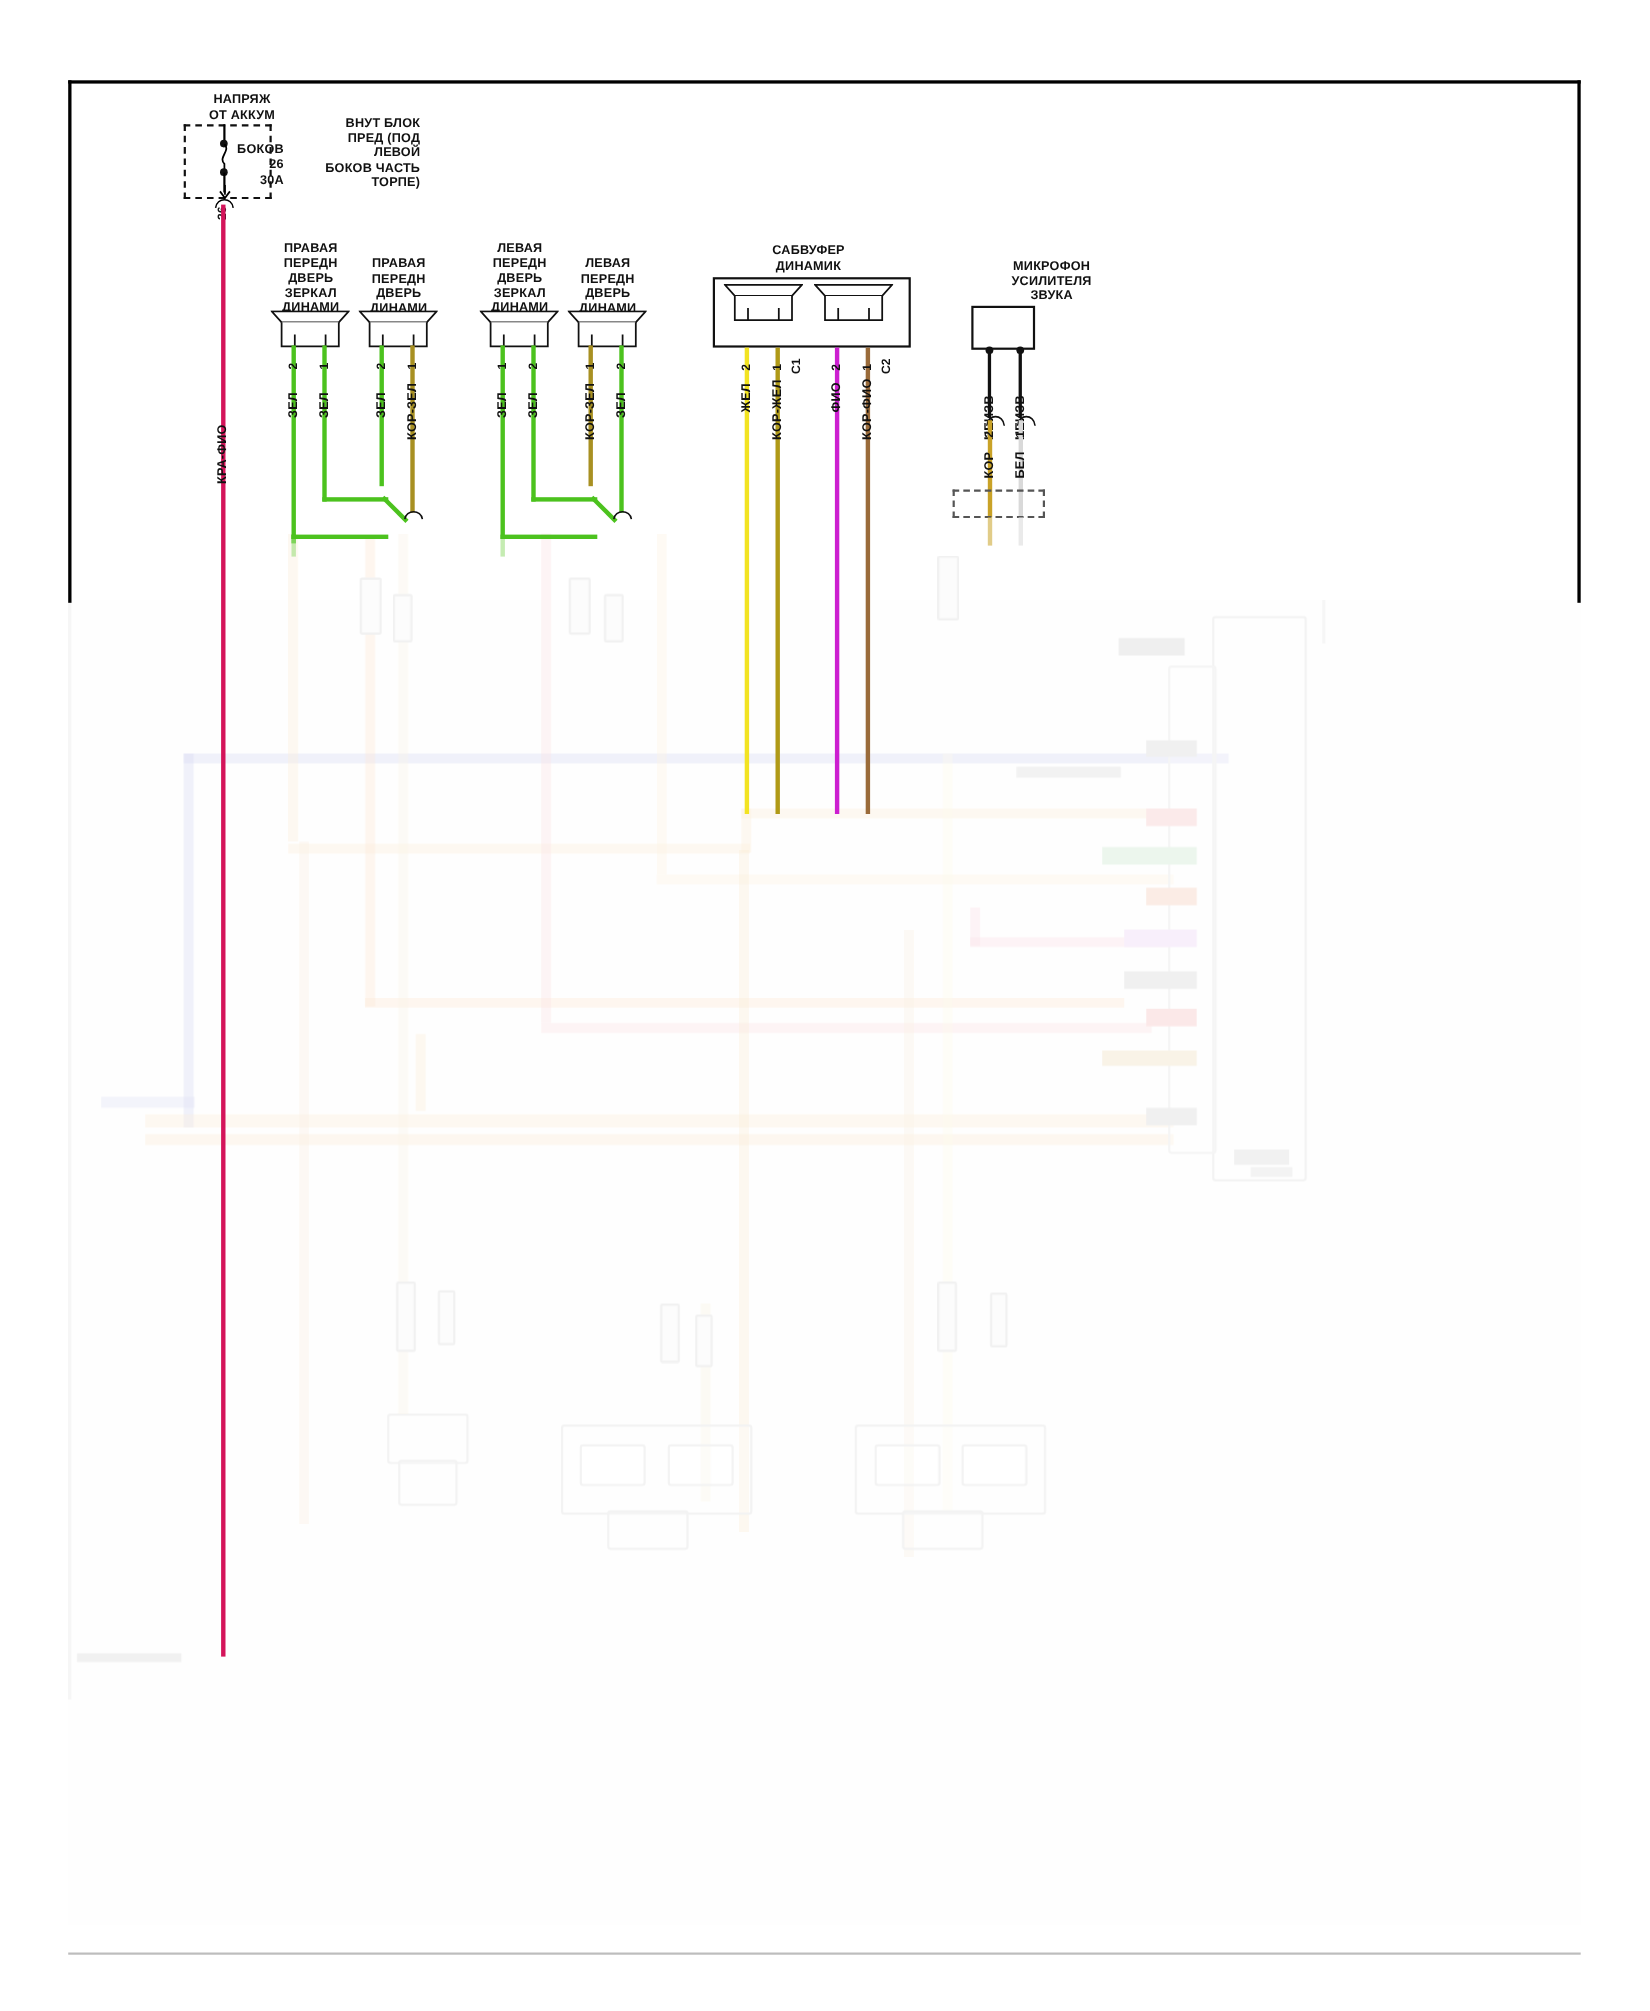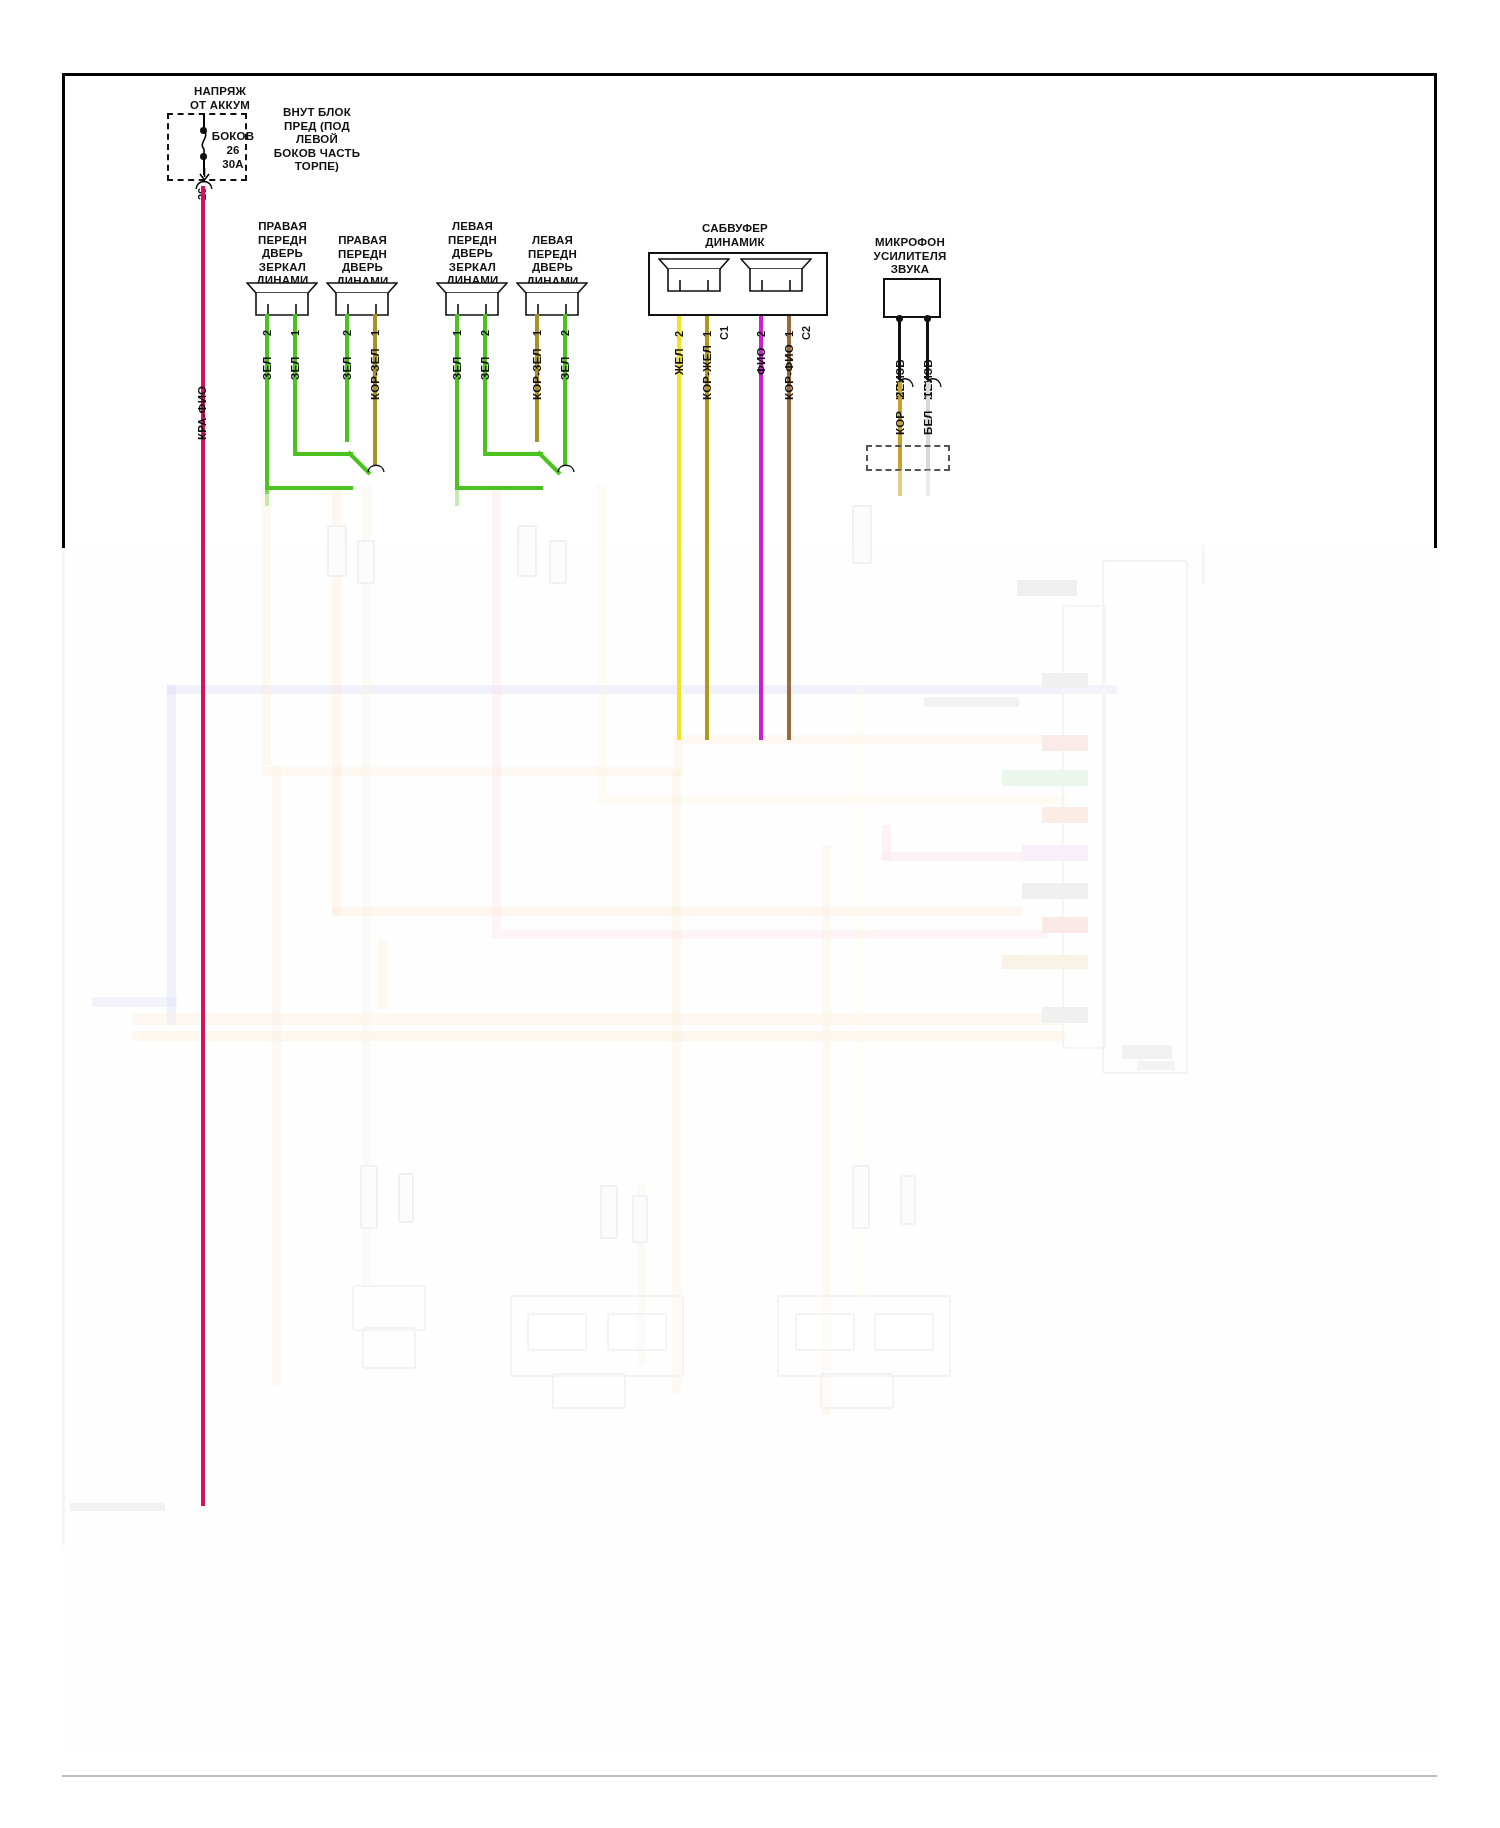--- a/index.html
+++ b/index.html
@@ -15,21 +15,21 @@
   .ghost-plug{position:absolute;border:2px solid #d0d0d0;background:#f3f3f3;border-radius:2px;}
 
   
   .fw{position:absolute;opacity:.38;}
 
   
   .sch{position:absolute;left:0;top:0;width:1500px;height:1828px;}
 
   .lbl{position:absolute;font-size:11.5px;font-weight:bold;color:#111;
        text-align:center;line-height:13.5px;letter-spacing:.2px;white-space:pre-line;}
-  .lbl-l{text-align:center;}
+  .lbl-l{text-align:right;}
   .vlbl{position:absolute;font-size:11.5px;font-weight:bold;color:#111;
         transform-origin:0 0;transform:rotate(-90deg);white-space:nowrap;letter-spacing:.2px;}
   .vnum{position:absolute;font-size:11px;font-weight:bold;color:#111;
         transform-origin:0 0;transform:rotate(-90deg);white-space:nowrap;}
 
   .wire{position:absolute;}
   .dashbox{position:absolute;border:2px dashed #111;box-sizing:border-box;}
   .solidbox{position:absolute;border:2px solid #111;box-sizing:border-box;background:#fff;}
   .dot{position:absolute;width:7px;height:7px;border-radius:50%;background:#111;}
   .hr-black{position:absolute;background:#000;}
@@ -279,21 +279,21 @@
 
     <div class="wire" style="left:759px;top:316px;width:4px;height:424px;background:#cc1fd0;"></div>
     <div class="vnum" style="left:755px;top:337px;">2</div>
     <div class="vlbl" style="left:755px;top:375px;">ФИО</div>
 
     <div class="wire" style="left:787px;top:316px;width:4px;height:424px;background:#9a6b3a;"></div>
     <div class="vnum" style="left:783px;top:337px;">1</div>
     <div class="vlbl" style="left:783px;top:400px;">КОР-ФИО</div>
     <div class="vnum" style="left:800px;top:340px;">C2</div>
 
-    <div class="lbl" style="left:855px;top:236px;width:110px;">МИКРОФОН
+    <div class="lbl" style="left:901px;top:236px;width:110px;">МИКРОФОН
 УСИЛИТЕЛЯ
 ЗВУКА</div>
     <div class="solidbox" style="left:883px;top:278px;width:58px;height:40px;"></div>
 
     <div class="dot" style="left:896px;top:315px;"></div>
     <div class="dot" style="left:924px;top:315px;"></div>
 
     <div class="wire" style="left:898px;top:318px;width:3px;height:62px;background:#111;"></div>
     <div class="vlbl" style="left:894px;top:400px;">НЕИЗВ</div>
     <svg style="position:absolute;left:894px;top:374px;" width="22" height="14" viewBox="0 0 22 14">

